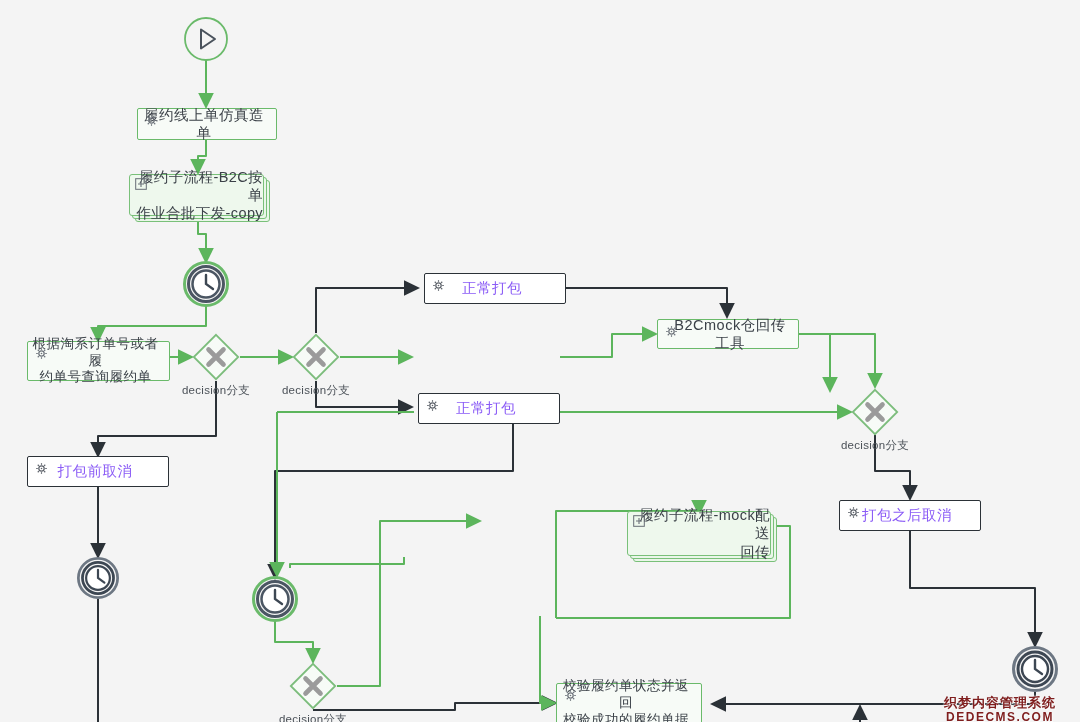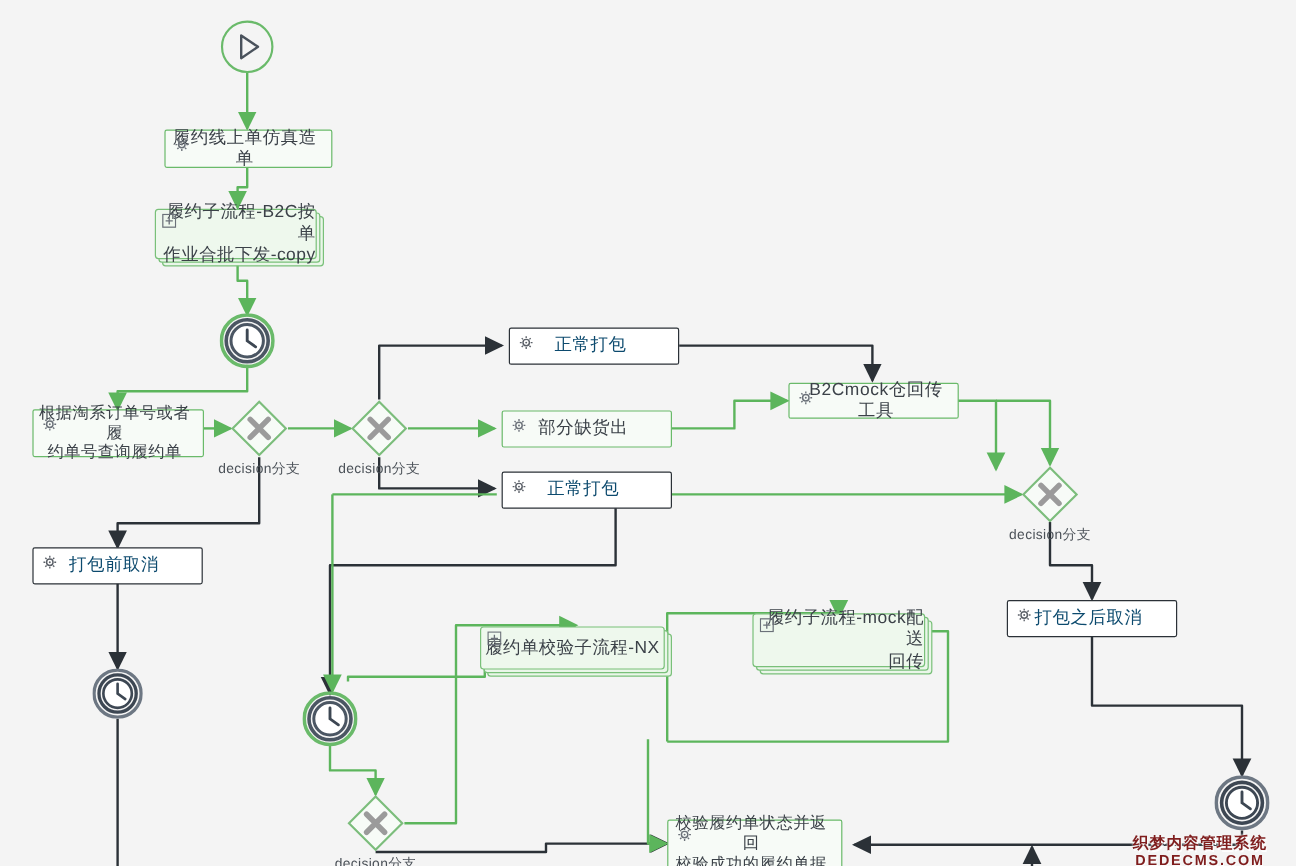--- a/index.html
+++ b/index.html
@@ -15,21 +15,21 @@
   svg#edges{position:absolute;left:0;top:0;width:1080px;height:722px;pointer-events:none;}
 
   .node{position:absolute;box-sizing:border-box;}
 
   
   .task{
     border:1.6px solid #2b3137;
     background:#ffffff;
     border-radius:2px;
     display:flex;align-items:center;
-    color:#0c4a6e;
+    color:#8b5cf6;
     font-size:14.5px;
     letter-spacing:.5px;
     z-index:6;
   }
   .task.green{
     border-color:#6aba6a;
     background:#f7fbf7;
     color:#3b4148;
   }
   .task .tlabel{flex:1;text-align:center;padding:0 6px 0 0;line-height:1.25;}
@@ -259,37 +259,20 @@
           <path d="M12.6,8 L14.5,8"></path>
           <path d="M3.4,3.4 L4.7,4.7"></path>
           <path d="M11.3,11.3 L12.6,12.6"></path>
           <path d="M12.6,3.4 L11.3,4.7"></path>
           <path d="M4.7,11.3 L3.4,12.6"></path>
         </g>
     </svg>
     <span class="tlabel">正常打包</span>
   </div>
 
-  <div class="node task green" style="left:418px;top:326px;width:142px;height:31px;">
-    <svg class="gear" viewBox="0 0 16 16">
-      <circle cx="8" cy="8" r="3.3" fill="none" stroke="#6b7179" stroke-width="1.5"></circle>
-      <circle cx="8" cy="8" r="1" fill="#6b7179"></circle>
-      <g stroke="#6b7179" stroke-width="1.4">
-          <path d="M8,1.5 L8,3.4"></path>
-          <path d="M8,12.6 L8,14.5"></path>
-          <path d="M1.5,8 L3.4,8"></path>
-          <path d="M12.6,8 L14.5,8"></path>
-          <path d="M3.4,3.4 L4.7,4.7"></path>
-          <path d="M11.3,11.3 L12.6,12.6"></path>
-          <path d="M12.6,3.4 L11.3,4.7"></path>
-          <path d="M4.7,11.3 L3.4,12.6"></path>
-        </g>
-    </svg>
-    <span class="tlabel">部分缺货出</span>
-  </div>
 
   <div class="node task" style="left:418px;top:377px;width:142px;height:31px;">
     <svg class="gear" viewBox="0 0 16 16">
       <circle cx="8" cy="8" r="3.3" fill="none" stroke="#5b6068" stroke-width="1.5"></circle>
       <circle cx="8" cy="8" r="1" fill="#5b6068"></circle>
       <g stroke="#5b6068" stroke-width="1.4">
           <path d="M8,1.5 L8,3.4"></path>
           <path d="M8,12.6 L8,14.5"></path>
           <path d="M1.5,8 L3.4,8"></path>
           <path d="M12.6,8 L14.5,8"></path>
@@ -384,31 +367,20 @@
 
   <div class="node evt" style="left:1012px;top:630px;">
     <svg width="46" height="46" viewBox="0 0 46 46">
       <circle cx="23" cy="23" r="21.5" fill="none" stroke="#6d7783" stroke-width="3"></circle>
       <circle cx="23" cy="23" r="17" fill="none" stroke="#3d4753" stroke-width="3"></circle>
       <circle cx="23" cy="23" r="13" fill="#ffffff" stroke="#3d4753" stroke-width="2.4"></circle>
       <path d="M23,14 L23,23 L30,28" fill="none" stroke="#3d4753" stroke-width="2.4" stroke-linecap="round"></path>
     </svg>
   </div>
 
-  <div class="node subproc" style="left:400px;top:506px;width:152px;height:34px;">
-    <div class="shadow2"></div>
-    <div class="shadow1"></div>
-    <div class="front">
-      <svg class="plus" viewBox="0 0 14 14">
-        <rect x="0.8" y="0.8" width="12.4" height="12.4" fill="none" stroke="#6b7179" stroke-width="1.2"></rect>
-        <path d="M7,3.5 L7,10.5 M3.5,7 L10.5,7" stroke="#6b7179" stroke-width="1.3"></path>
-      </svg>
-      <span>履约单校验子流程-NX</span>
-    </div>
-  </div>
 
   <div class="node subproc" style="left:627px;top:495px;width:142px;height:43px;">
     <div class="shadow2"></div>
     <div class="shadow1"></div>
     <div class="front">
       <svg class="plus" viewBox="0 0 14 14">
         <rect x="0.8" y="0.8" width="12.4" height="12.4" fill="none" stroke="#6b7179" stroke-width="1.2"></rect>
         <path d="M7,3.5 L7,10.5 M3.5,7 L10.5,7" stroke="#6b7179" stroke-width="1.3"></path>
       </svg>
       <span>

